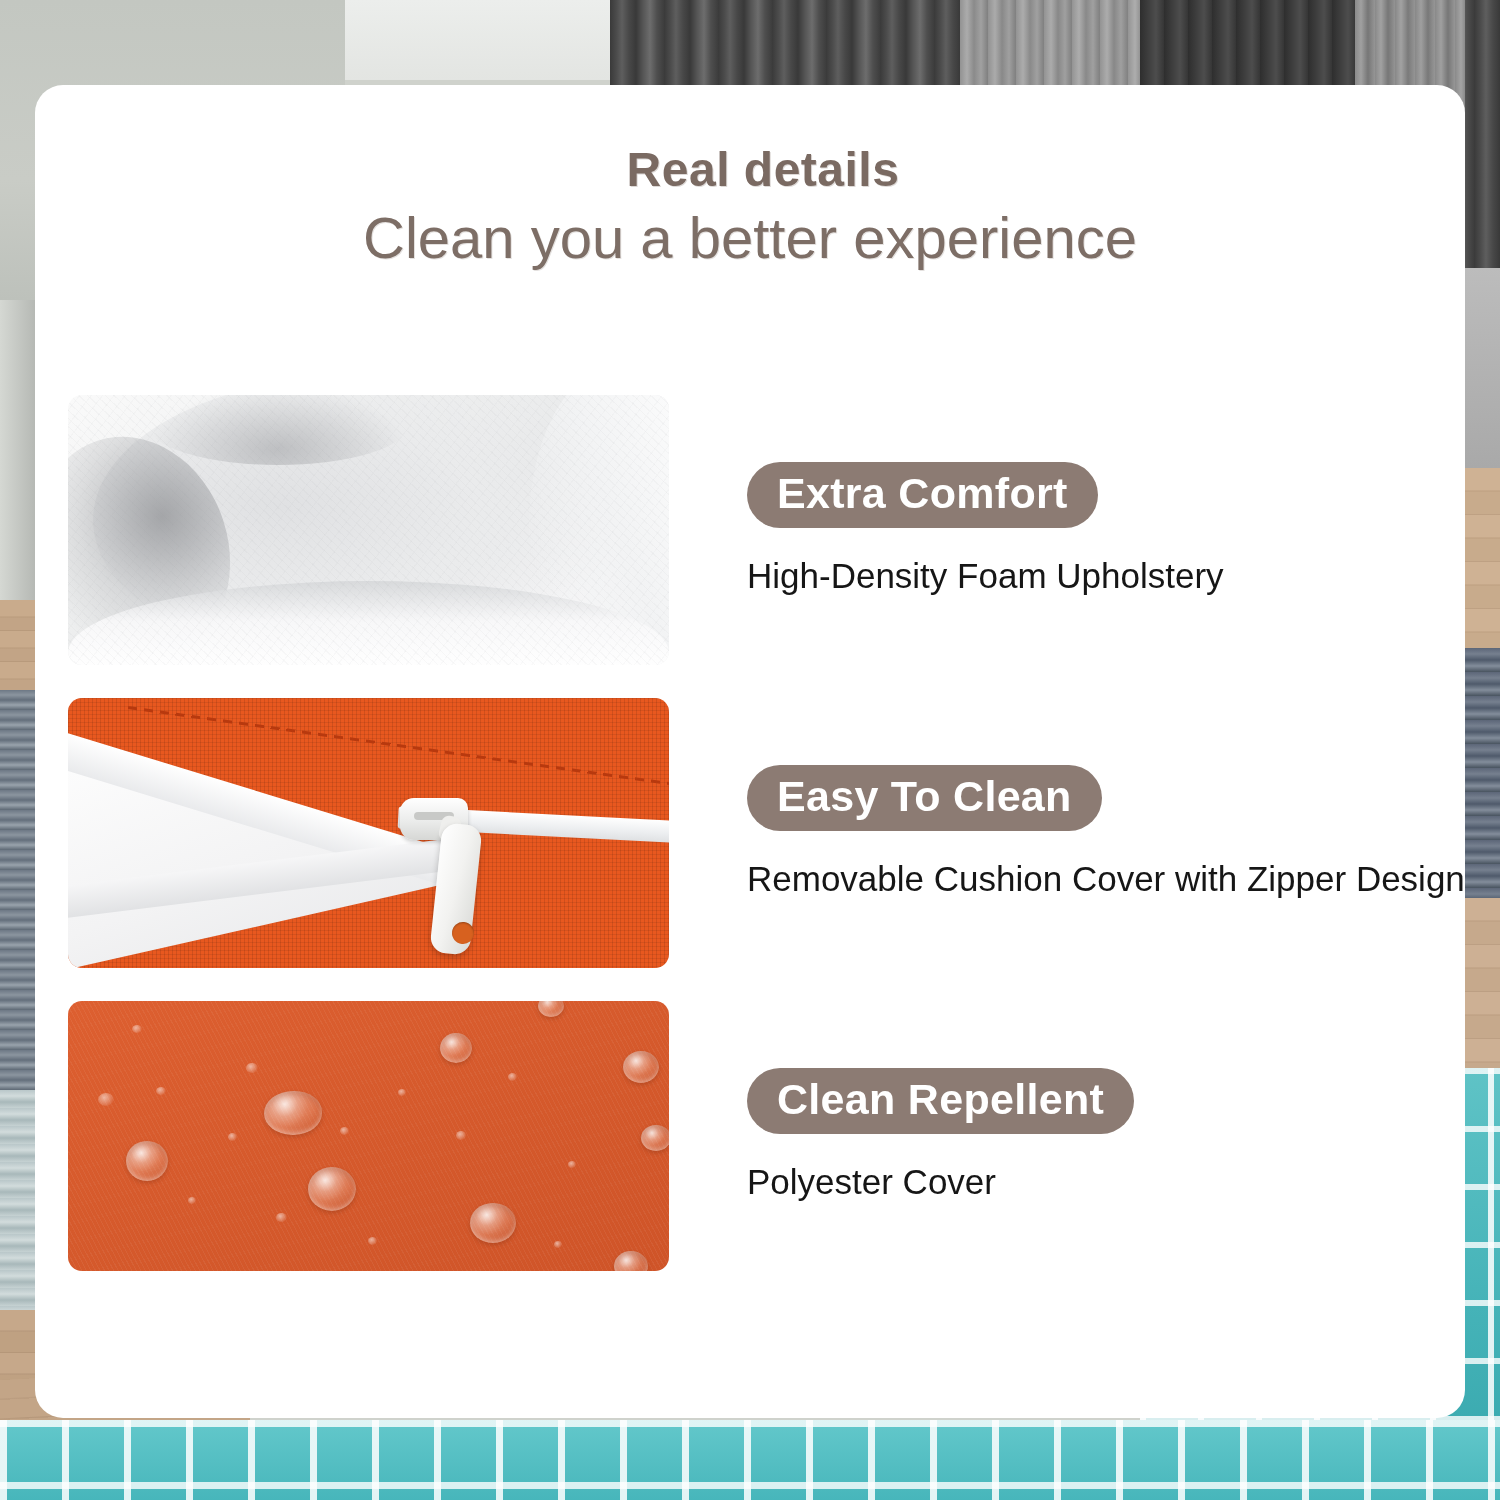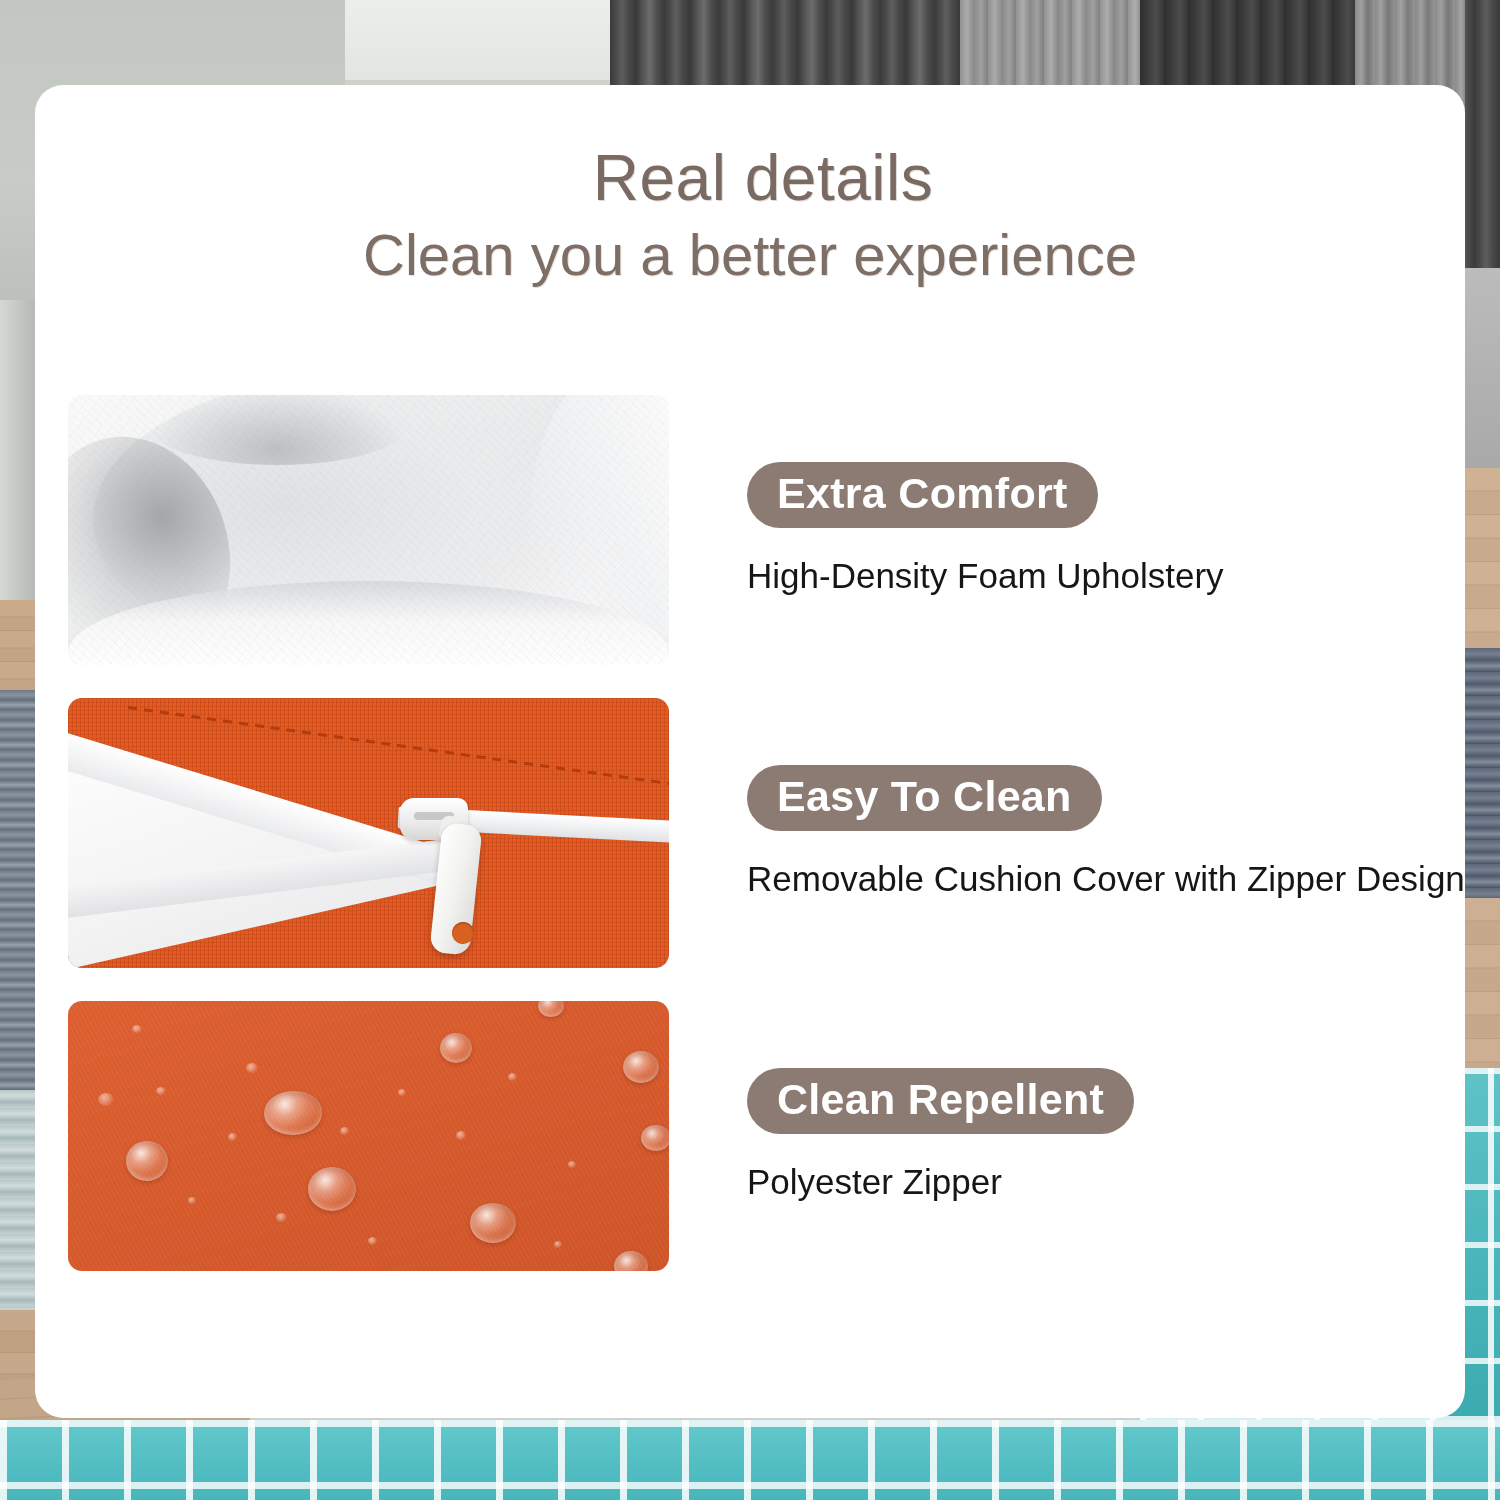--- a/index.html
+++ b/index.html
@@ -179,22 +179,22 @@
 
   
   .heading-block {
     position: absolute;
     left: 0;
     top: 60px;
     width: 100%;
     text-align: center;
   }
   .h1 {
-    font-size: 64px;
-    font-weight: normal;
+    font-size: 48px;
+    font-weight: bold;
     color: #7a6a62;
     letter-spacing: 0.5px;
     line-height: 1.05;
     text-shadow: 1px 1px 0 rgba(120,105,96,0.25);
     padding-left: 26px;
   }
   .h2 {
     font-size: 58px;
     font-weight: normal;
     color: #7d6e66;
@@ -515,19 +515,19 @@
           <div class="mist" style="left:388px; top:130px; width:10px; height:9px;"></div>
           <div class="mist" style="left:440px; top:72px; width:9px; height:8px;"></div>
           <div class="mist" style="left:500px; top:160px; width:8px; height:7px;"></div>
           <div class="mist" style="left:178px; top:62px; width:12px; height:10px;"></div>
           <div class="mist" style="left:64px; top:24px; width:10px; height:8px;"></div>
           <div class="mist" style="left:300px; top:236px; width:9px; height:8px;"></div>
           <div class="mist" style="left:486px; top:240px; width:8px; height:7px;"></div>
         </div>
         <div class="row-text">
           <div class="pill">Clean Repellent</div>
-          <div class="desc">Polyester Zipper</div>
+          <div class="desc">Polyester Cover</div>
         </div>
       </div>
 
     </div>
   </div>
 </div>
 
 </body></html>

